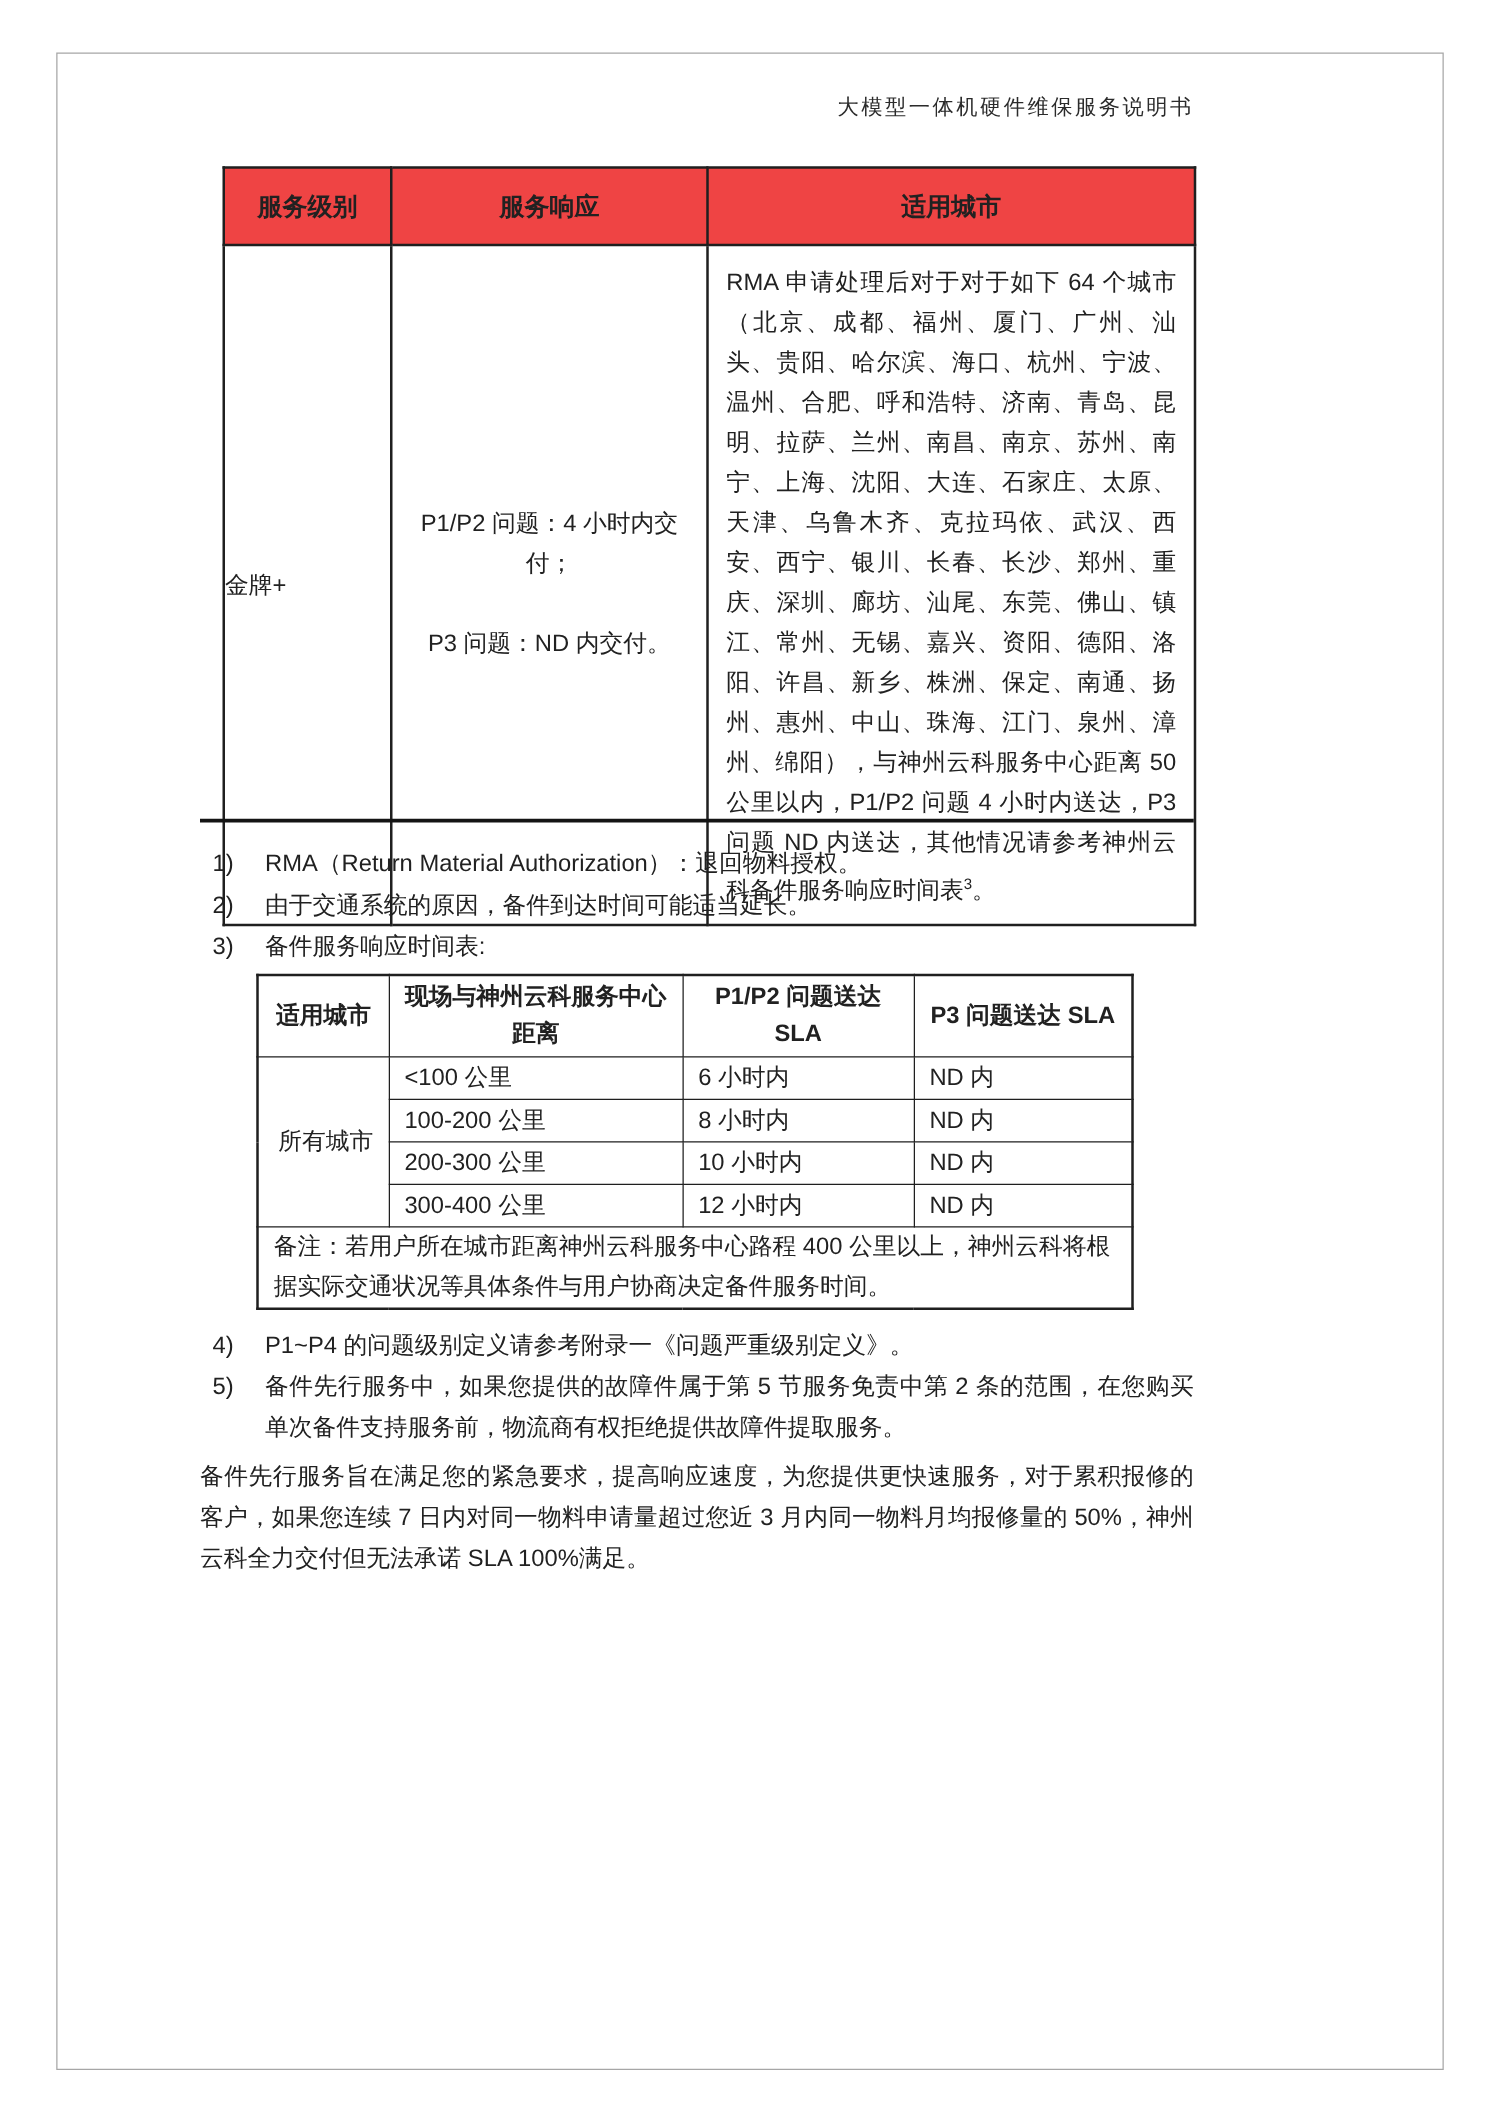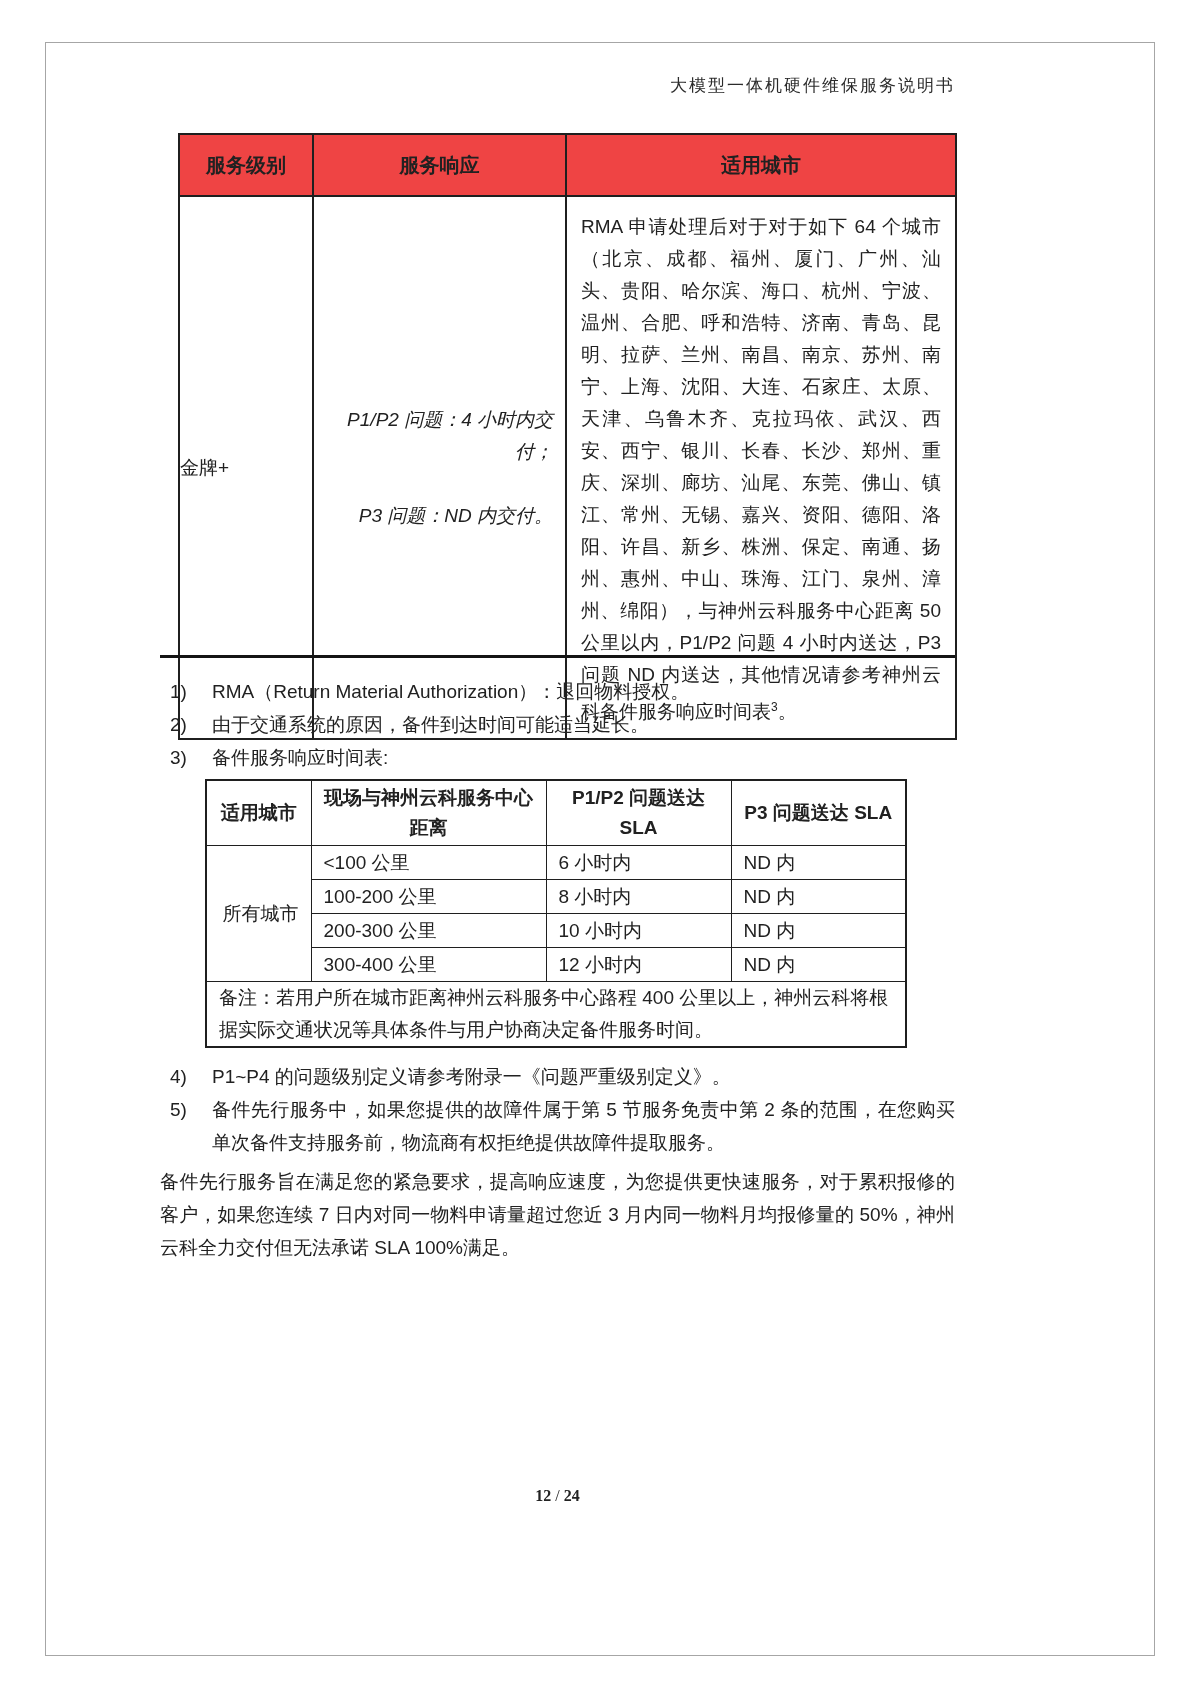--- a/index.html
+++ b/index.html
@@ -32,21 +32,21 @@
   .table1 th {
     background:#ef4444; height:62px;
     font-size:20px; font-weight:bold;
     text-align:center; vertical-align:middle;
   }
   .table1 td { vertical-align:middle; font-size:19px; }
   .col-level { width:134px; }
   .col-resp  { width:253px; }
   .col-city  { width:390px; }
   .level-cell { text-align:left; height:453px; }
-  .resp-cell { text-align:right; padding:6px 12px;font-style:italic; }
+  .resp-cell { text-align:center; padding:6px 12px; }
   .resp-cell .resp-p { line-height:32px; }
   .resp-cell .resp-p + .resp-p { margin-top:32px; }
   .city-cell { padding:14px 14px 10px 14px; }
   .city-text { line-height:32px; text-align:justify; }
   .sup { font-size:12px; vertical-align:super; }
 
   
   .flow {
     position:absolute; top:655px; left:160px; width:795px;
     font-size:19px; line-height:33px;
@@ -186,18 +186,13 @@
       <span class="note-text">P1~P4 的问题级别定义请参考附录一《问题严重级别定义》。</span>
     </div>
     <div class="note-item">
       <span class="note-num">5)</span>
       <span class="note-text">备件先行服务中，如果您提供的故障件属于第 5 节服务免责中第 2 条的范围，在您购买单次备件支持服务前，物流商有权拒绝提供故障件提取服务。</span>
     </div>
 
     <div class="closing">备件先行服务旨在满足您的紧急要求，提高响应速度，为您提供更快速服务，对于累积报修的客户，如果您连续 7 日内对同一物料申请量超过您近 3 月内同一物料月均报修量的 50%，神州云科全力交付但无法承诺 SLA 100%满足。</div>
   </div>
 
-  <div class="footer">
-    <span class="num">12</span>
-    <span> <span>/</span> </span>
-    <span class="num">24</span>
-  </div>
 </div>
 
 </body></html>

